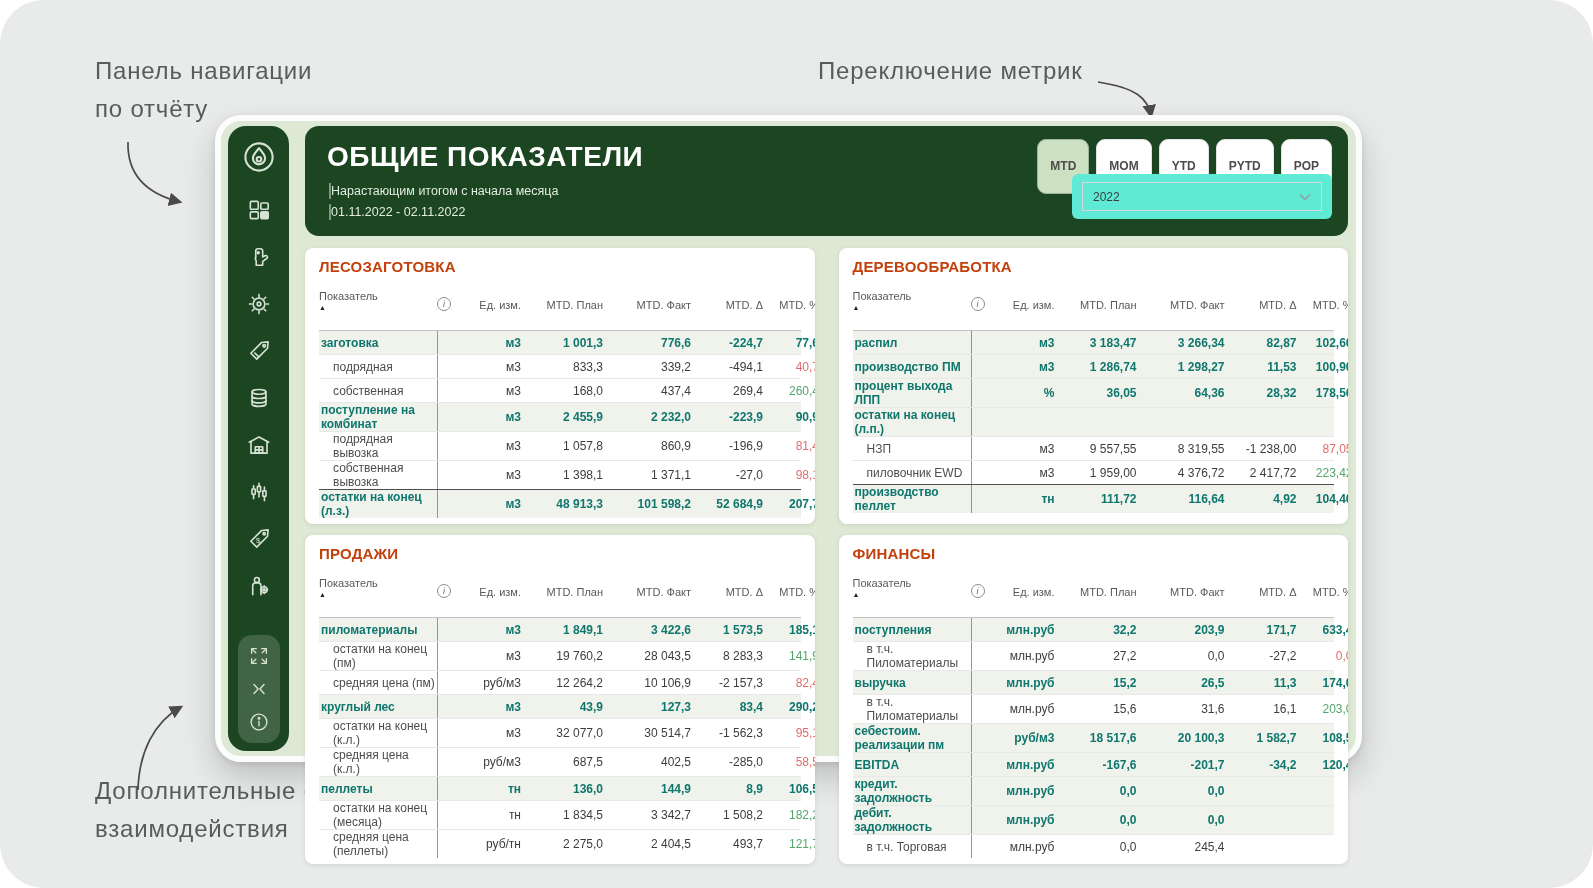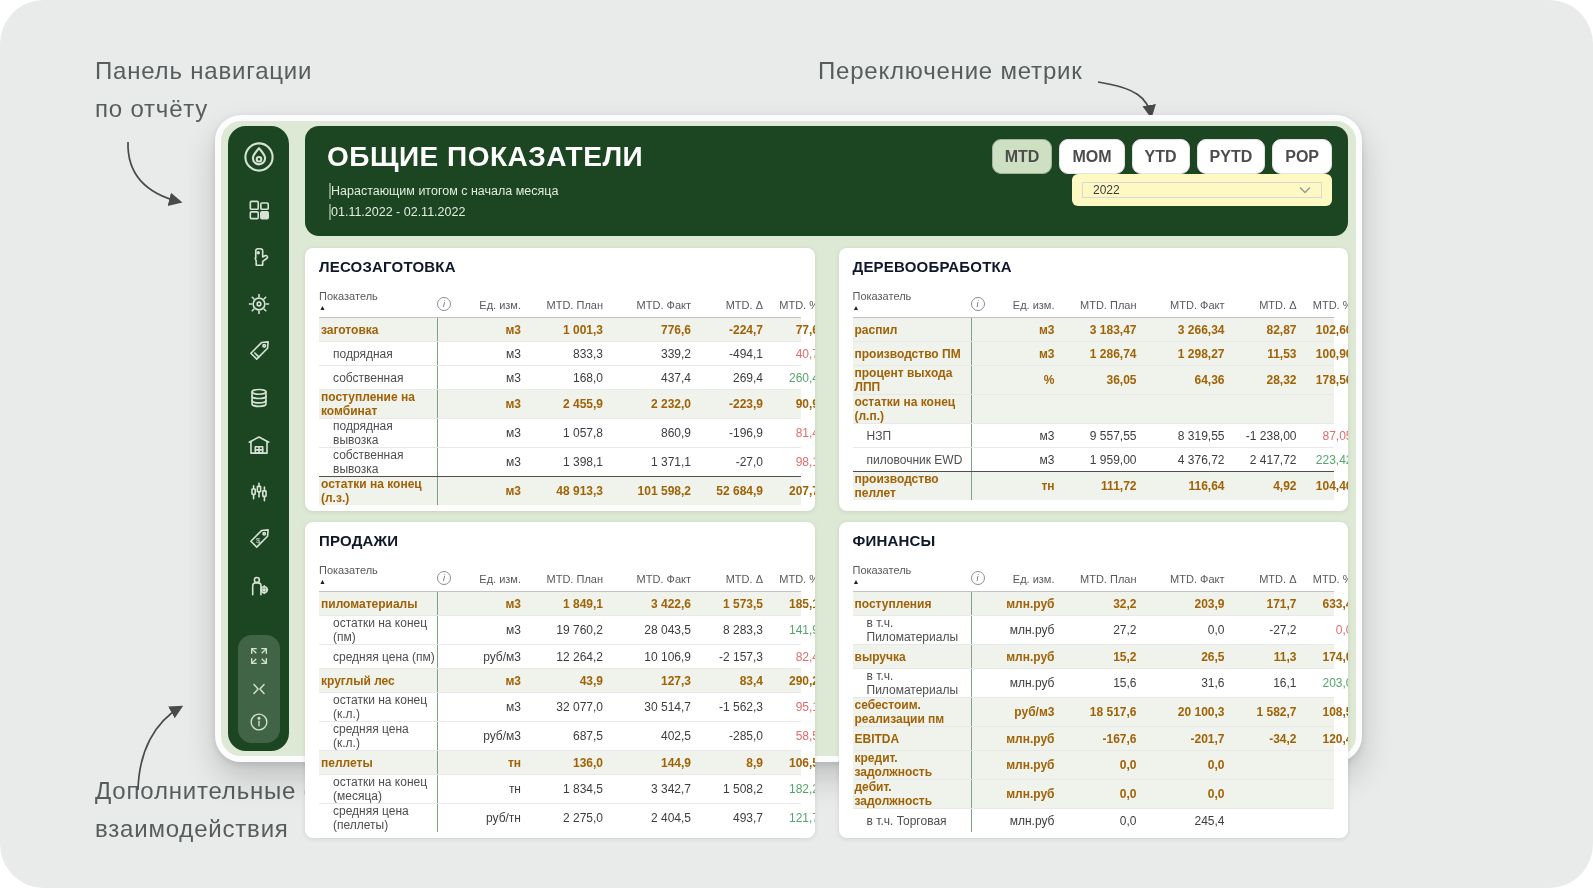--- a/index.html
+++ b/index.html
@@ -31,45 +31,45 @@
                display:flex;flex-direction:column;align-items:center;padding:10px 0;gap:11px;}
   .side-bottom .side-btn{margin:0;width:22px;height:22px;}
 
   
   .main{position:absolute;left:84px;right:8px;top:5px;bottom:7px;display:flex;flex-direction:column;}
   .hdr{flex:none;height:110px;background:#1c4521;border-radius:14px;position:relative;margin-bottom:12px;}
   .hdr-title{position:absolute;left:22px;top:15px;font-size:28px;font-weight:bold;color:#fff;letter-spacing:.5px;}
   .hdr-subs{position:absolute;left:24px;top:57px;}
   .hdr-sub{border-left:2px solid #7e977e;font-size:12.5px;color:#e3ecdf;line-height:16px;margin-bottom:5px;}
   .mbtns{position:absolute;right:16px;top:13px;display:flex;gap:7px;}
-  .mbtn{background:#fff;border:1px solid #e3e3e3;border-radius:9px;padding:9px 12px;
-        font-size:16px;font-weight:600;color:#4c4c4c;font-family:inherit;cursor:pointer;line-height:15px;}
+  .mbtn{background:#fff;border:1px solid #e3e3e3;border-radius:9px;padding:19px 12px;
+        font-size:12px;font-weight:600;color:#4c4c4c;font-family:inherit;cursor:pointer;line-height:15px;}
   .mbtn.active{background:#cde0c2;border-color:#9eb49b;}
-  .year-card{position:absolute;right:16px;top:48px;width:260px;height:32px;background:#fef9c3;border-radius:6px;}
+  .year-card{position:absolute;right:16px;top:48px;width:260px;height:45px;background:#5eead4;border-radius:6px;}
   .year-select{position:absolute;left:10px;right:10px;top:8px;bottom:8px;border:1px solid #d8d8d8;
                display:flex;align-items:center;justify-content:space-between;padding:0 10px;
                font-size:12px;color:#3c3c3c;cursor:pointer;}
   .chev{width:12px;height:8px;fill:none;stroke:#9a9a9a;stroke-width:1.5;}
 
   
   .tables{flex:1;display:grid;grid-template-columns:1fr 1fr;column-gap:24px;row-gap:11px;}
   .tcard{background:#fff;border-radius:8px;padding:8px 14px 6px;box-shadow:0 1px 4px rgba(60,80,60,.14);overflow:hidden;}
-  .tcard-title{font-size:15px;font-weight:bold;color:#0f172a;letter-spacing:.2px;margin:2px 0 5px;}
+  .tcard-title{font-size:15px;font-weight:bold;color:#c2410c;letter-spacing:.2px;margin:2px 0 5px;}
   .thead-row,.trow{display:grid;grid-template-columns:minmax(118px,1fr) 22px 62px 82px 88px 72px 56px;}
-  .thead-row{align-items:end;border-bottom:1px solid #c2c2c2;padding-bottom:6px;min-height:31px;
+  .thead-row{align-items:end;border-bottom:1px solid #c2c2c2;padding-bottom:19px;min-height:31px;
              font-size:11px;color:#595959;}
   .thead-row .num{text-align:right;}
   .sort{font-size:7px;color:#222;display:block;line-height:7px;margin-top:2px;}
   .info-i{display:inline-block;width:12px;height:12px;border:1px solid #8d8d8d;border-radius:50%;
           font-size:9px;line-height:12px;text-align:center;color:#6b6b6b;font-style:italic;cursor:pointer;}
   .trow{align-items:stretch;font-size:12px;color:#3d3d3d;min-height:23px;}
   .trow>div{display:flex;align-items:center;}
   .trow .num{justify-content:flex-end;}
   .trow + .trow{border-top:1px solid #e8e8e8;}
-  .trow.bold{background:#eff3eb;font-weight:bold;color:#a16207;}
+  .trow.bold{background:#eff3eb;font-weight:bold;color:#0f766e;}
   .trow.topline{border-top:1px solid #4f4f4f;}
   .trow .c2{border-left:1px solid #7fa285;}
   .trow.sub .name{padding-left:14px;color:#4e4e4e;}
   .name{padding-left:2px;}
   .pct-pos{color:#53a56a;}
   .pct-neg{color:#e06c6c;}
 </style>
 </head>
 <body>
 

